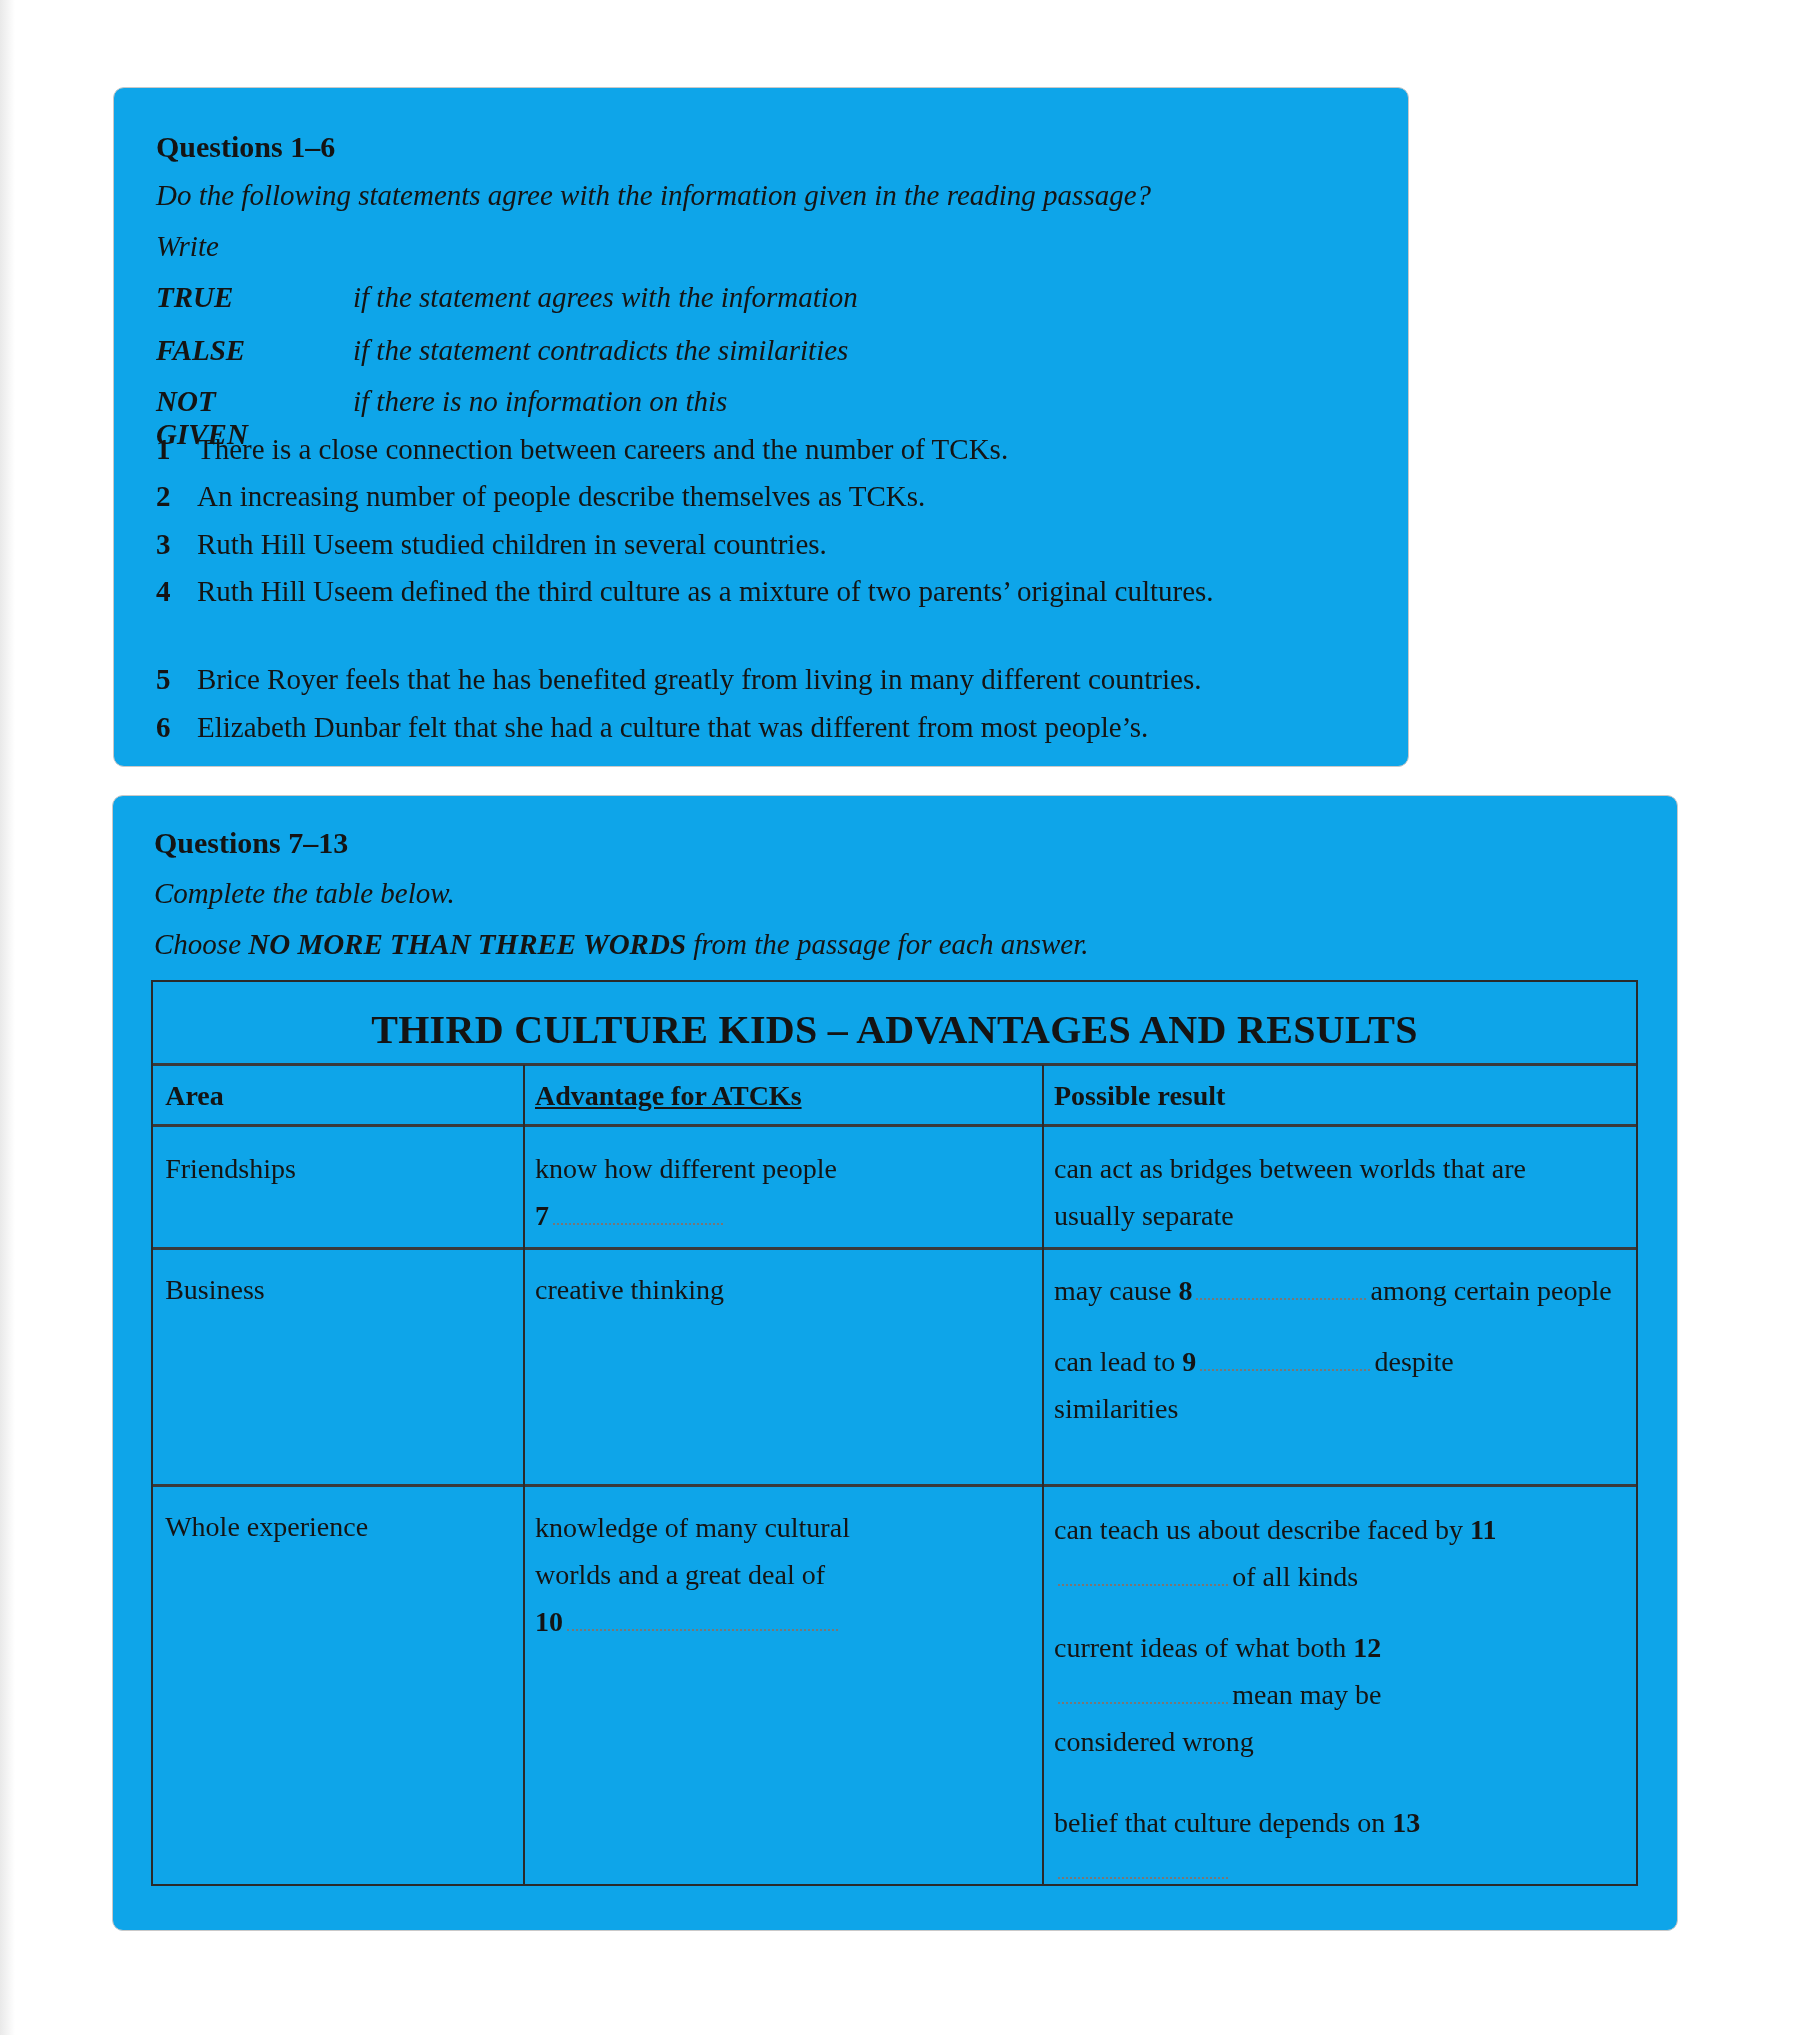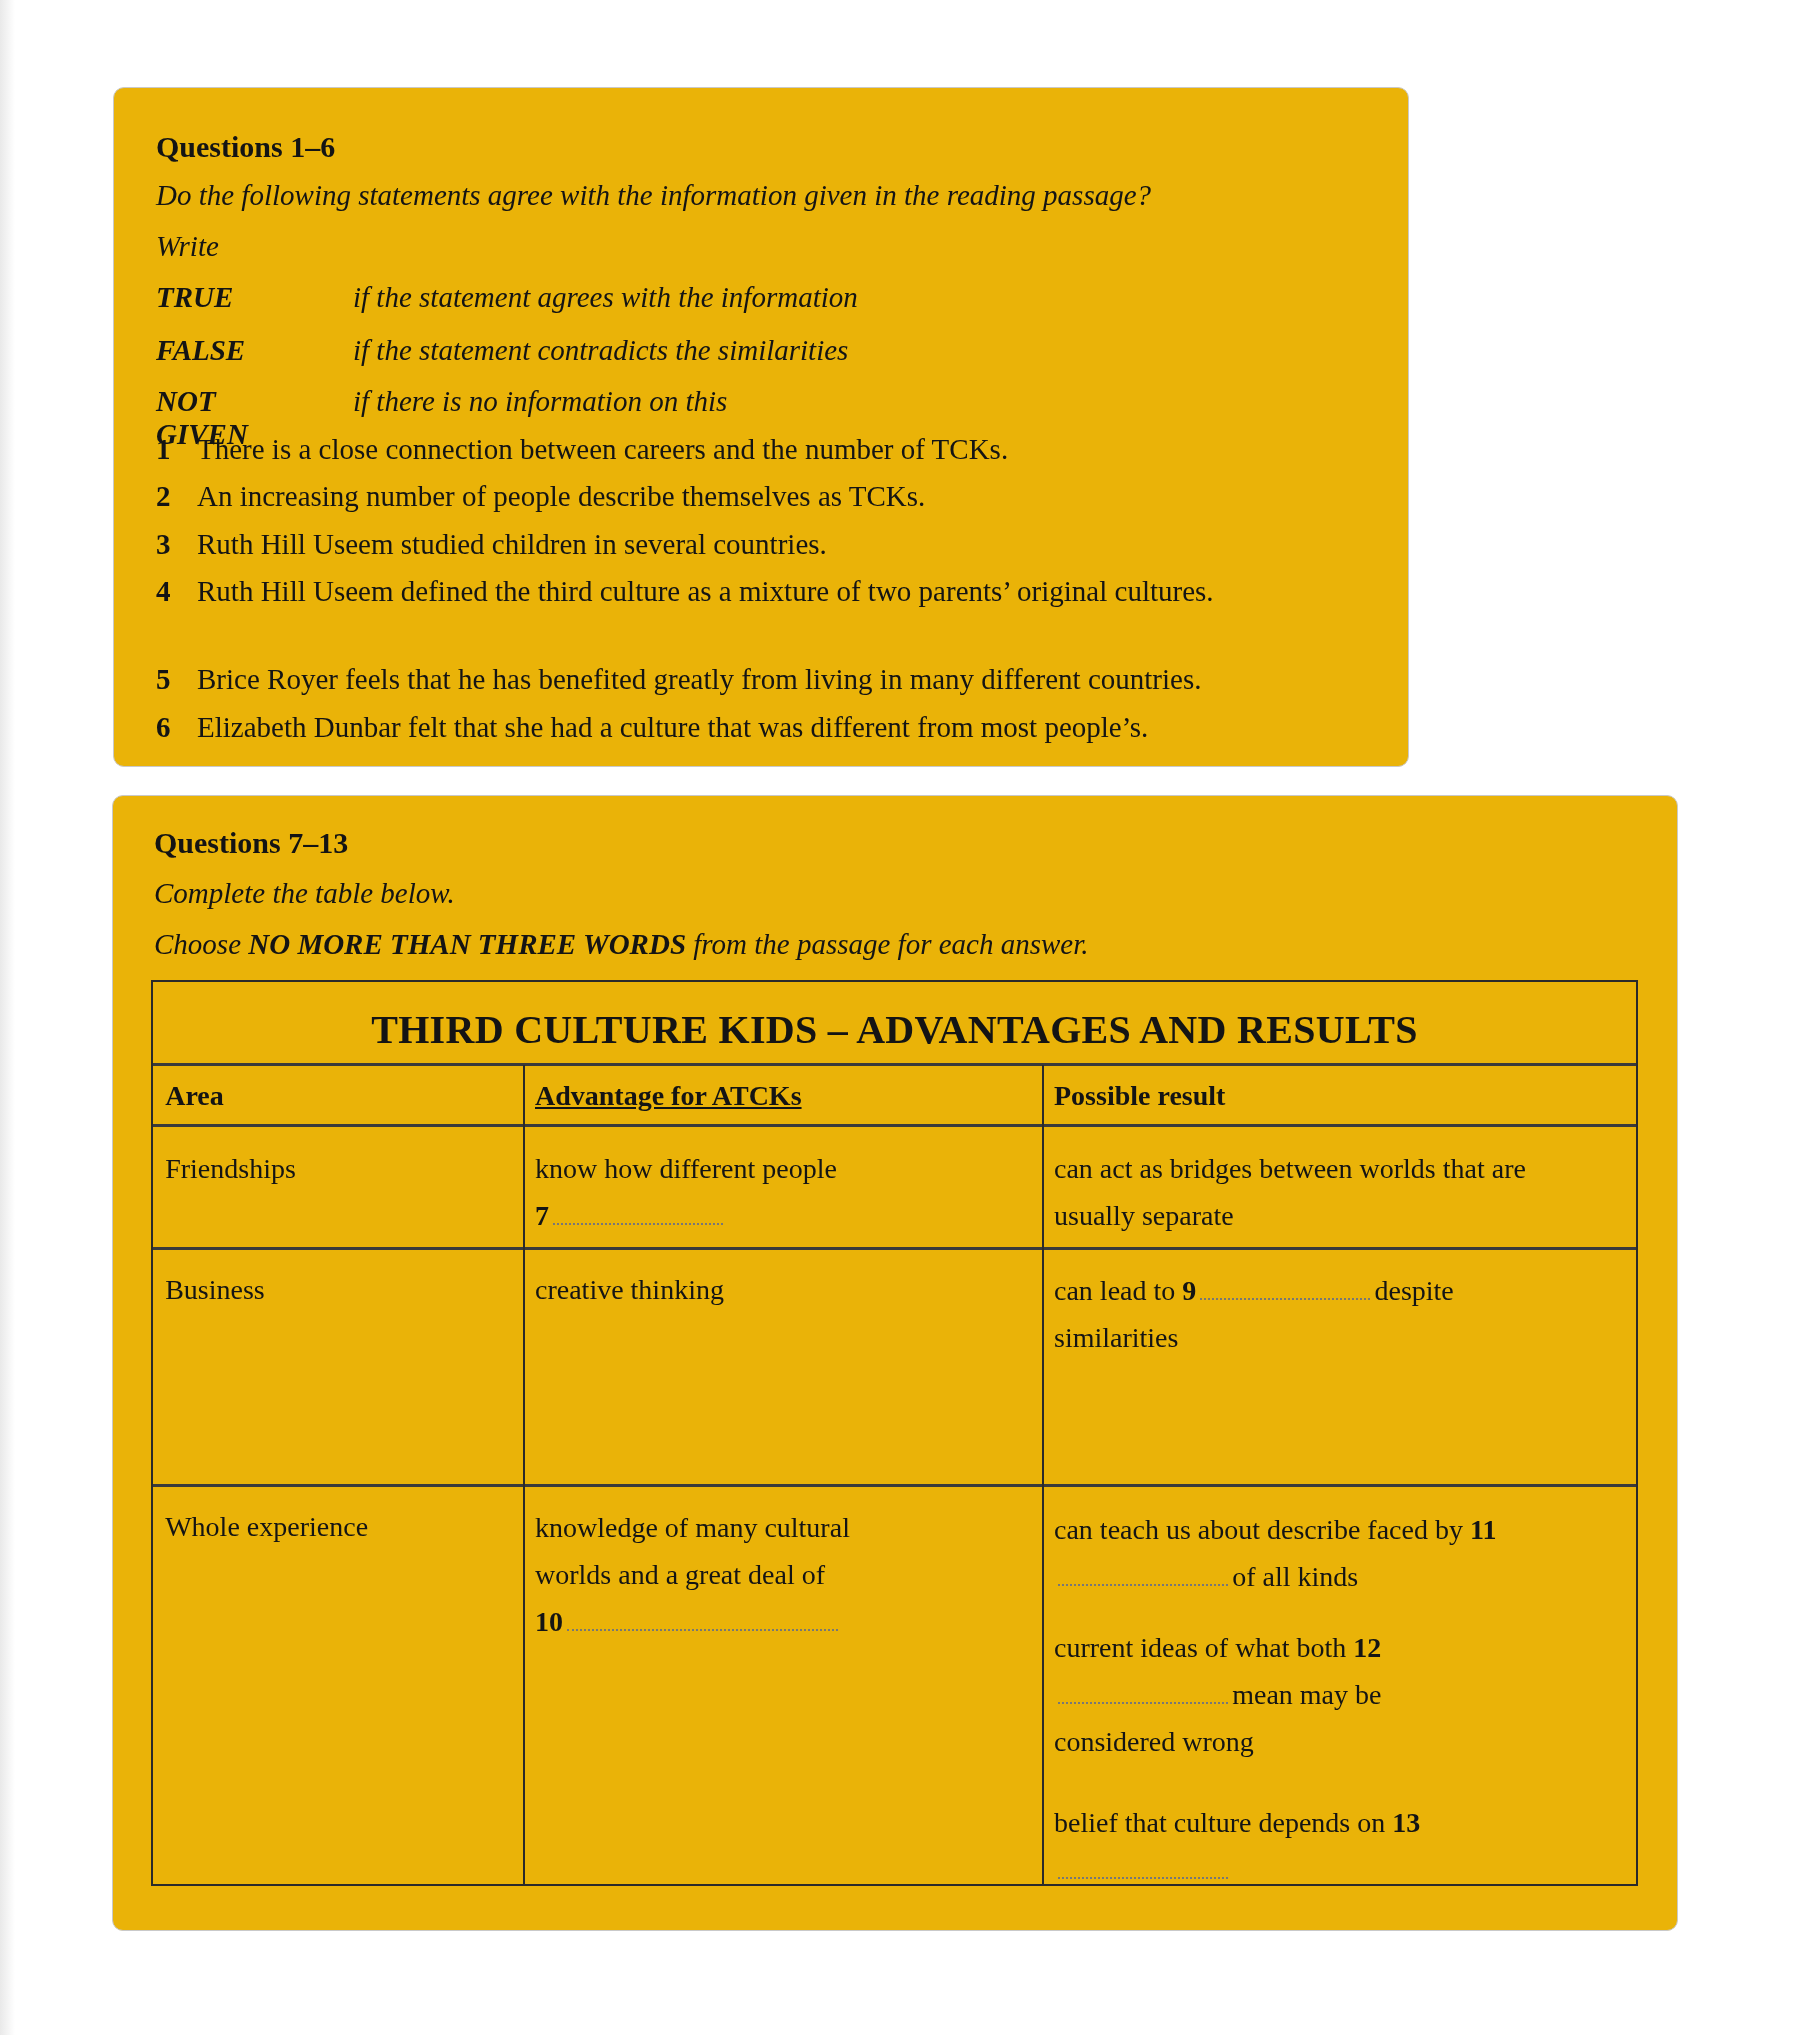--- a/index.html
+++ b/index.html
@@ -12,21 +12,21 @@
     overflow: hidden;
   }
   .left-shadow {
     position: absolute; left: 0; top: 0; width: 15px; height: 2035px;
     background: linear-gradient(to right, #e9e9e9, #ffffff);
   }
   .box {
     position: absolute;
     border: 1.4px solid #c9c9c9;
     border-radius: 11px;
-    background: #eab308;
+    background: #0ea5e9;
     box-sizing: border-box;
     padding-left: 40px;
   }
   #box1 { left: 113px; top: 87px; width: 1296px; height: 680px; }
   #box2 { left: 112px; top: 795px; width: 1566px; height: 1136px; }
 
   .q-title {
     position: absolute; font-weight: bold; font-size: 30px;
   }
   .instr { position: absolute; font-style: italic; font-size: 29px; }
@@ -132,20 +132,24 @@
     <span>know how different people</span><br>
     <span class="bnum">7</span><span class="blank" style="width:170px;"></span>
   </div>
   <div class="cell" style="left:901px; top:163px; width:475px;">
     <span>can act as bridges between worlds that are usually separate</span>
   </div>
 
   <div class="cell" style="left:12.2px; top:284px;">Business</div>
   <div class="cell" style="left:382px; top:284px;">creative thinking</div>
   <div class="cell" style="left:901px; top:285px; width:577px;">
+    <div class="para">
+      <span>may cause</span>
+      <span class="bnum">8</span><span class="blank" style="width:170px;"></span><span>among certain people</span>
+    </div>
     <div style="width:475px;">
       <span>can lead to</span>
       <span class="bnum">9</span><span class="blank" style="width:170px;"></span><span>despite similarities</span>
     </div>
   </div>
 
   <div class="cell" style="left:12.2px; top:521px;">Whole experience</div>
   <div class="cell" style="left:382px; top:522px; width:380px;">
     <span>knowledge of many cultural worlds and a great deal of</span><br>
     <span class="bnum">10</span><span class="blank" style="width:271px;"></span>

